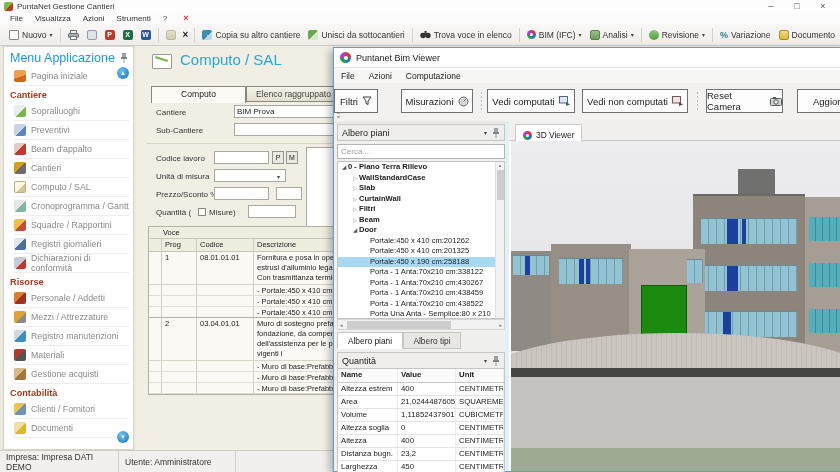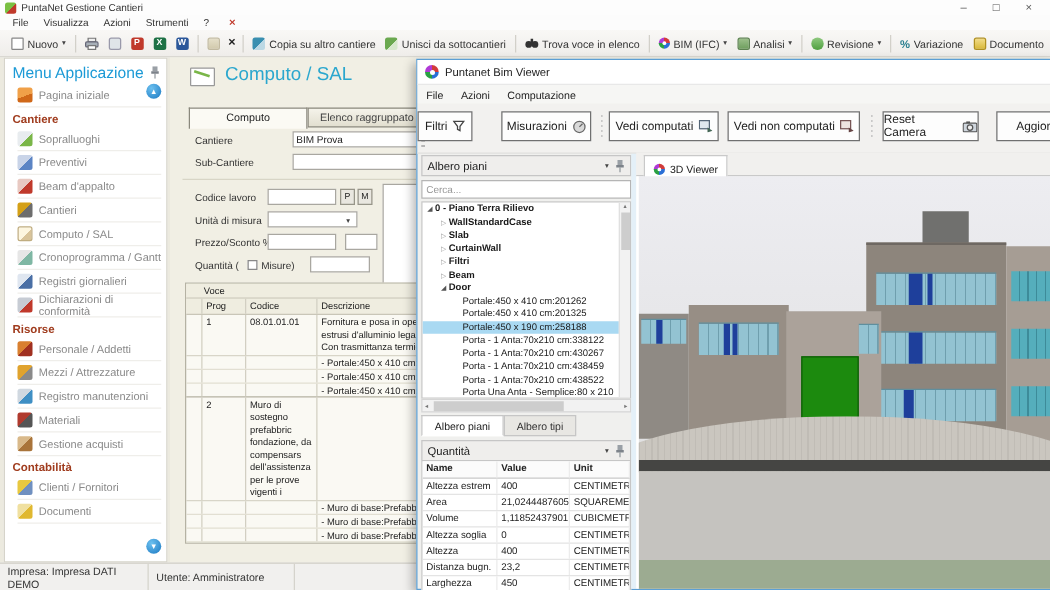--- a/index.html
+++ b/index.html
@@ -328,20 +328,24 @@
         </div>
       <div class="sb-item">
           <span class="ic ic6"></span>
           <span>Computo / SAL</span>
         </div>
       <div class="sb-item">
           <span class="ic ic7"></span>
           <span>Cronoprogramma / Gantt</span>
         </div>
       <div class="sb-item">
+          <span class="ic ic8"></span>
+          <span>Squadre / Rapportini</span>
+        </div>
+      <div class="sb-item">
           <span class="ic ic9"></span>
           <span>Registri giornalieri</span>
         </div>
       <div class="sb-item">
           <span class="ic ic10"></span>
           <span>Dichiarazioni di conformità</span>
         </div>
       <div class="sb-head">Risorse</div>
       <div class="sb-item">
           <span class="ic ic11"></span>
@@ -440,20 +444,21 @@
         <div class="ct-grid ct-sub ct-major">
           <div></div>
             <div></div>
             <div></div>
           <div>- Portale:450 x 410 cm:258188</div>
         </div>
 
         <div class="ct-grid ct-row">
           <div></div>
           <div>2</div>
+          <div>03.04.01.01</div>
           <div class="pre">Muro di sostegno prefabbric
 fondazione, da compensars
 dell'assistenza per le prove
 vigenti i</div>
         </div>
         <div class="ct-grid ct-sub">
           <div></div>
             <div></div>
             <div></div>
           <div>- Muro di base:Prefabbricat</div>

